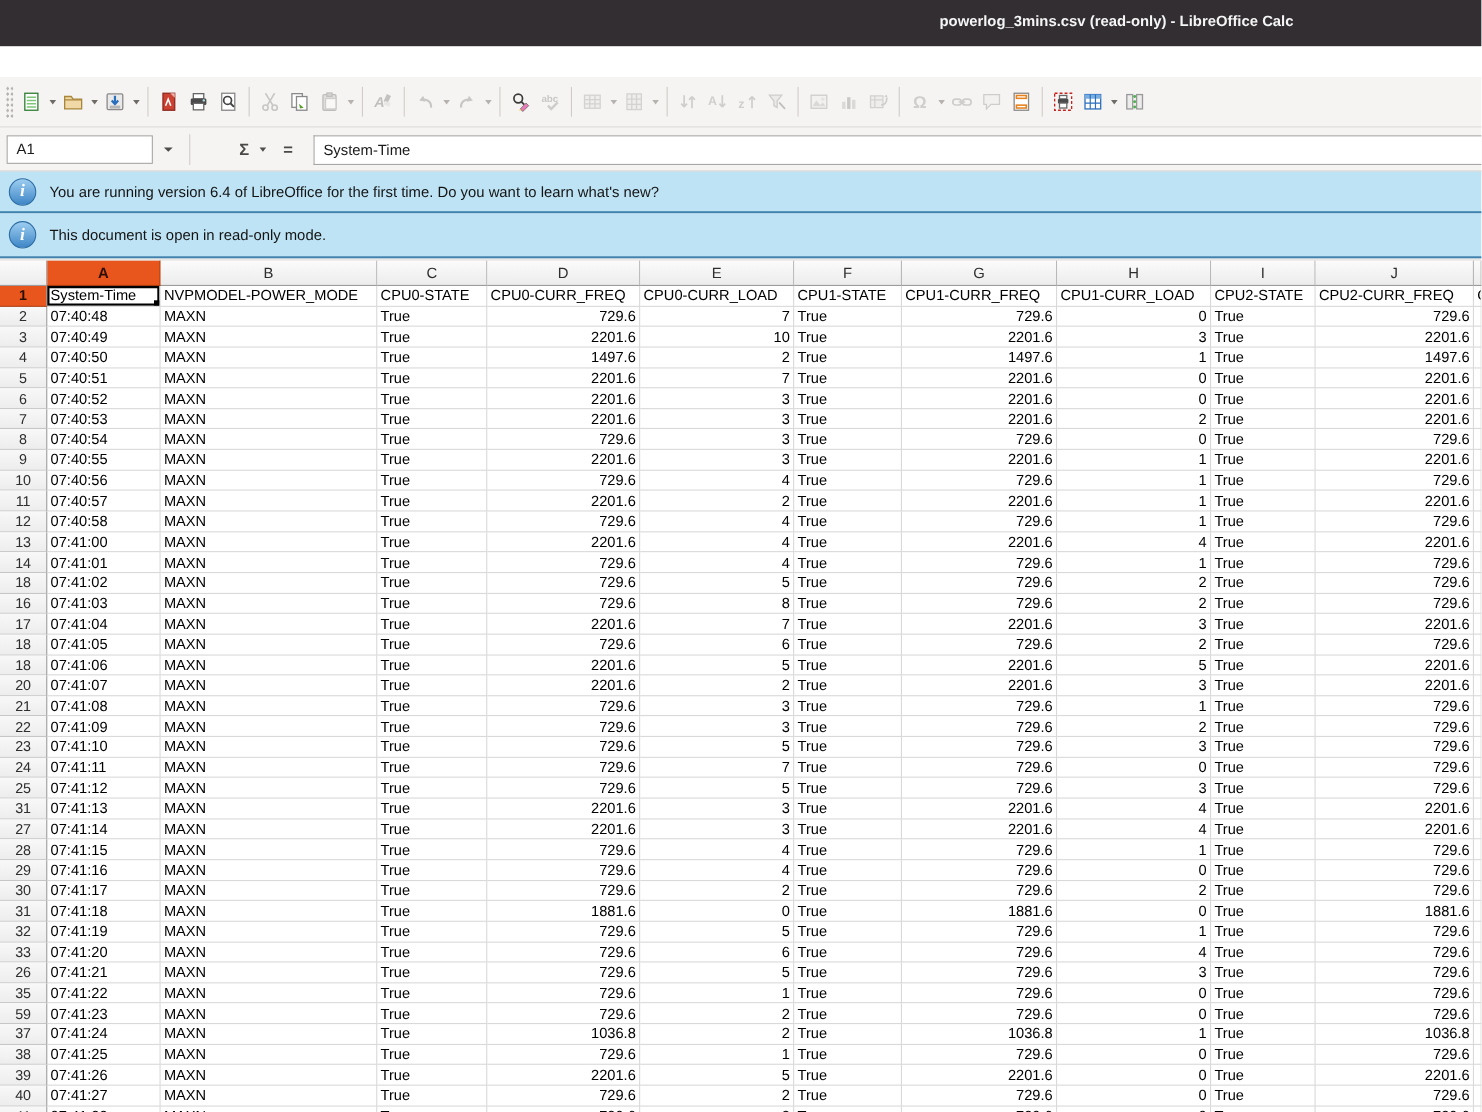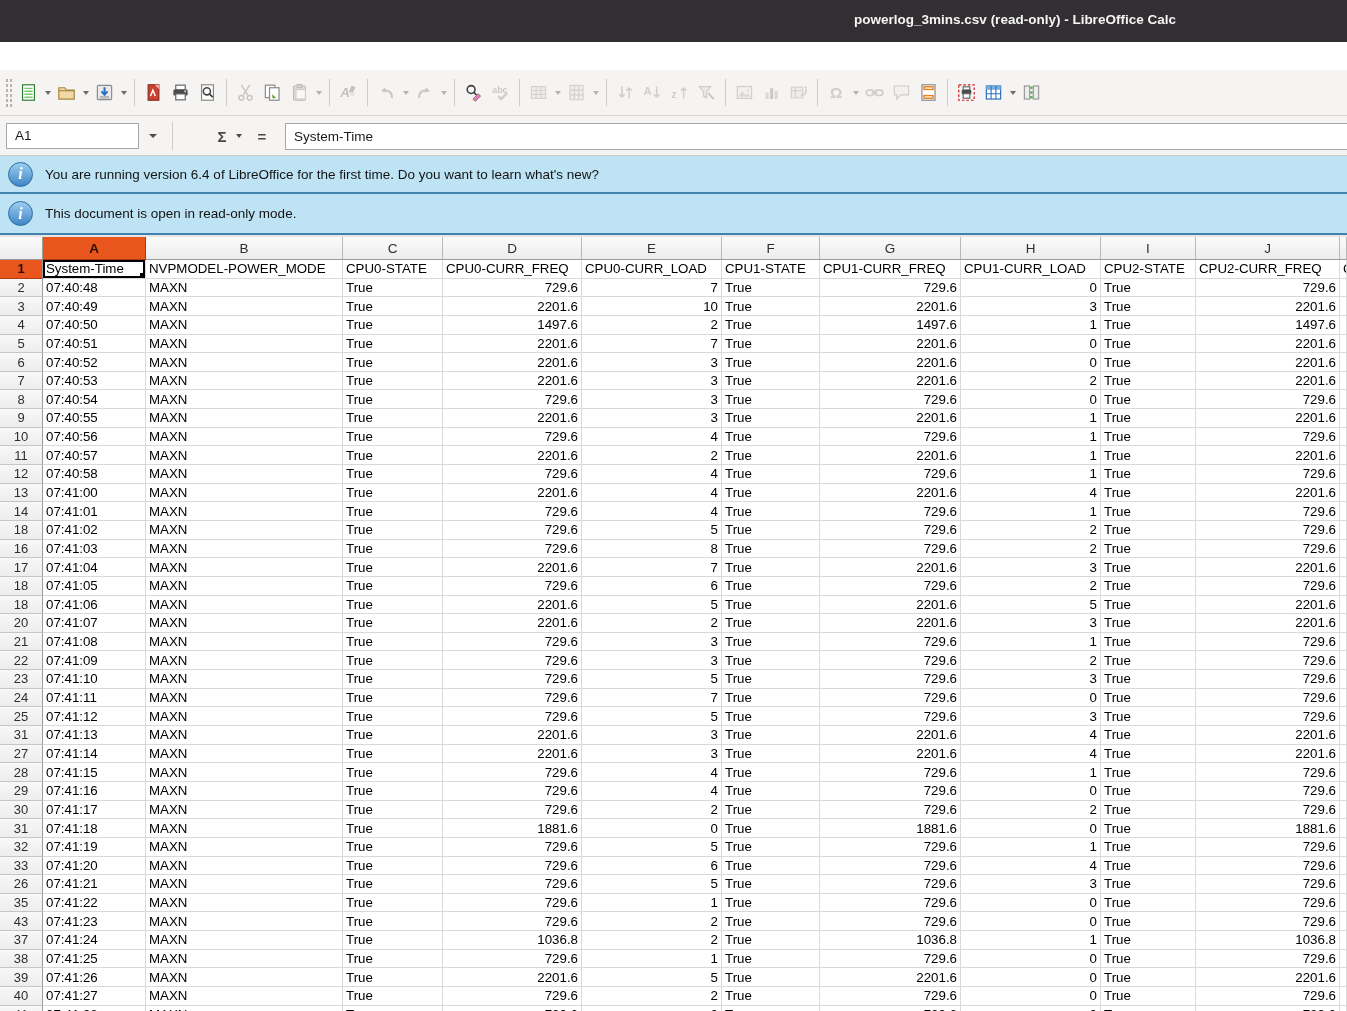--- a/index.html
+++ b/index.html
@@ -863,21 +863,21 @@
           <div class="cell r" style="width: 139px;">729.6</div>
           <div class="cell r" style="width: 140px;">1</div>
           <div class="cell" style="width: 98px;">True</div>
           <div class="cell r" style="width: 141px;">729.6</div>
           <div class="cell r" style="width: 140px;">0</div>
           <div class="cell" style="width: 95px;">True</div>
           <div class="cell r" style="width: 144px;">729.6</div>
           <div class="cell" style="width: 7px;"></div>
         </div>
         <div class="row">
-          <div class="rowhdr">43</div>
+          <div class="rowhdr">59</div>
           <div class="cell" style="width: 103px;">07:41:23</div>
           <div class="cell" style="width: 197px;">MAXN</div>
           <div class="cell" style="width: 100px;">True</div>
           <div class="cell r" style="width: 139px;">729.6</div>
           <div class="cell r" style="width: 140px;">2</div>
           <div class="cell" style="width: 98px;">True</div>
           <div class="cell r" style="width: 141px;">729.6</div>
           <div class="cell r" style="width: 140px;">0</div>
           <div class="cell" style="width: 95px;">True</div>
           <div class="cell r" style="width: 144px;">729.6</div>

